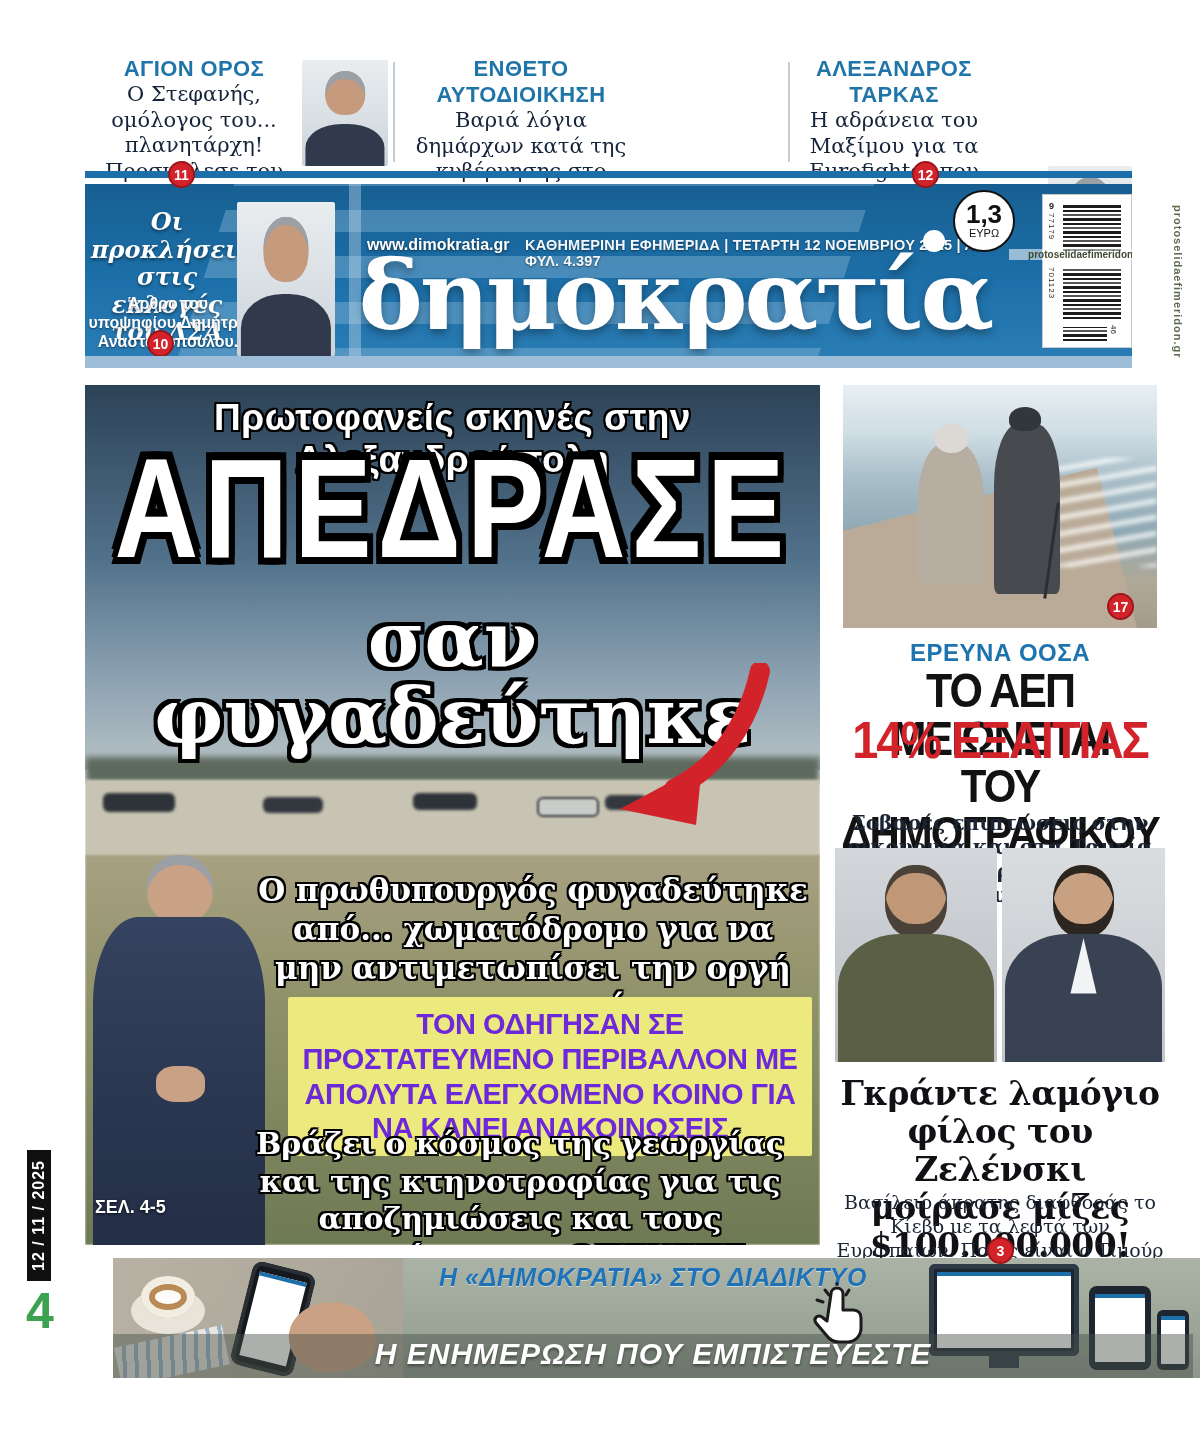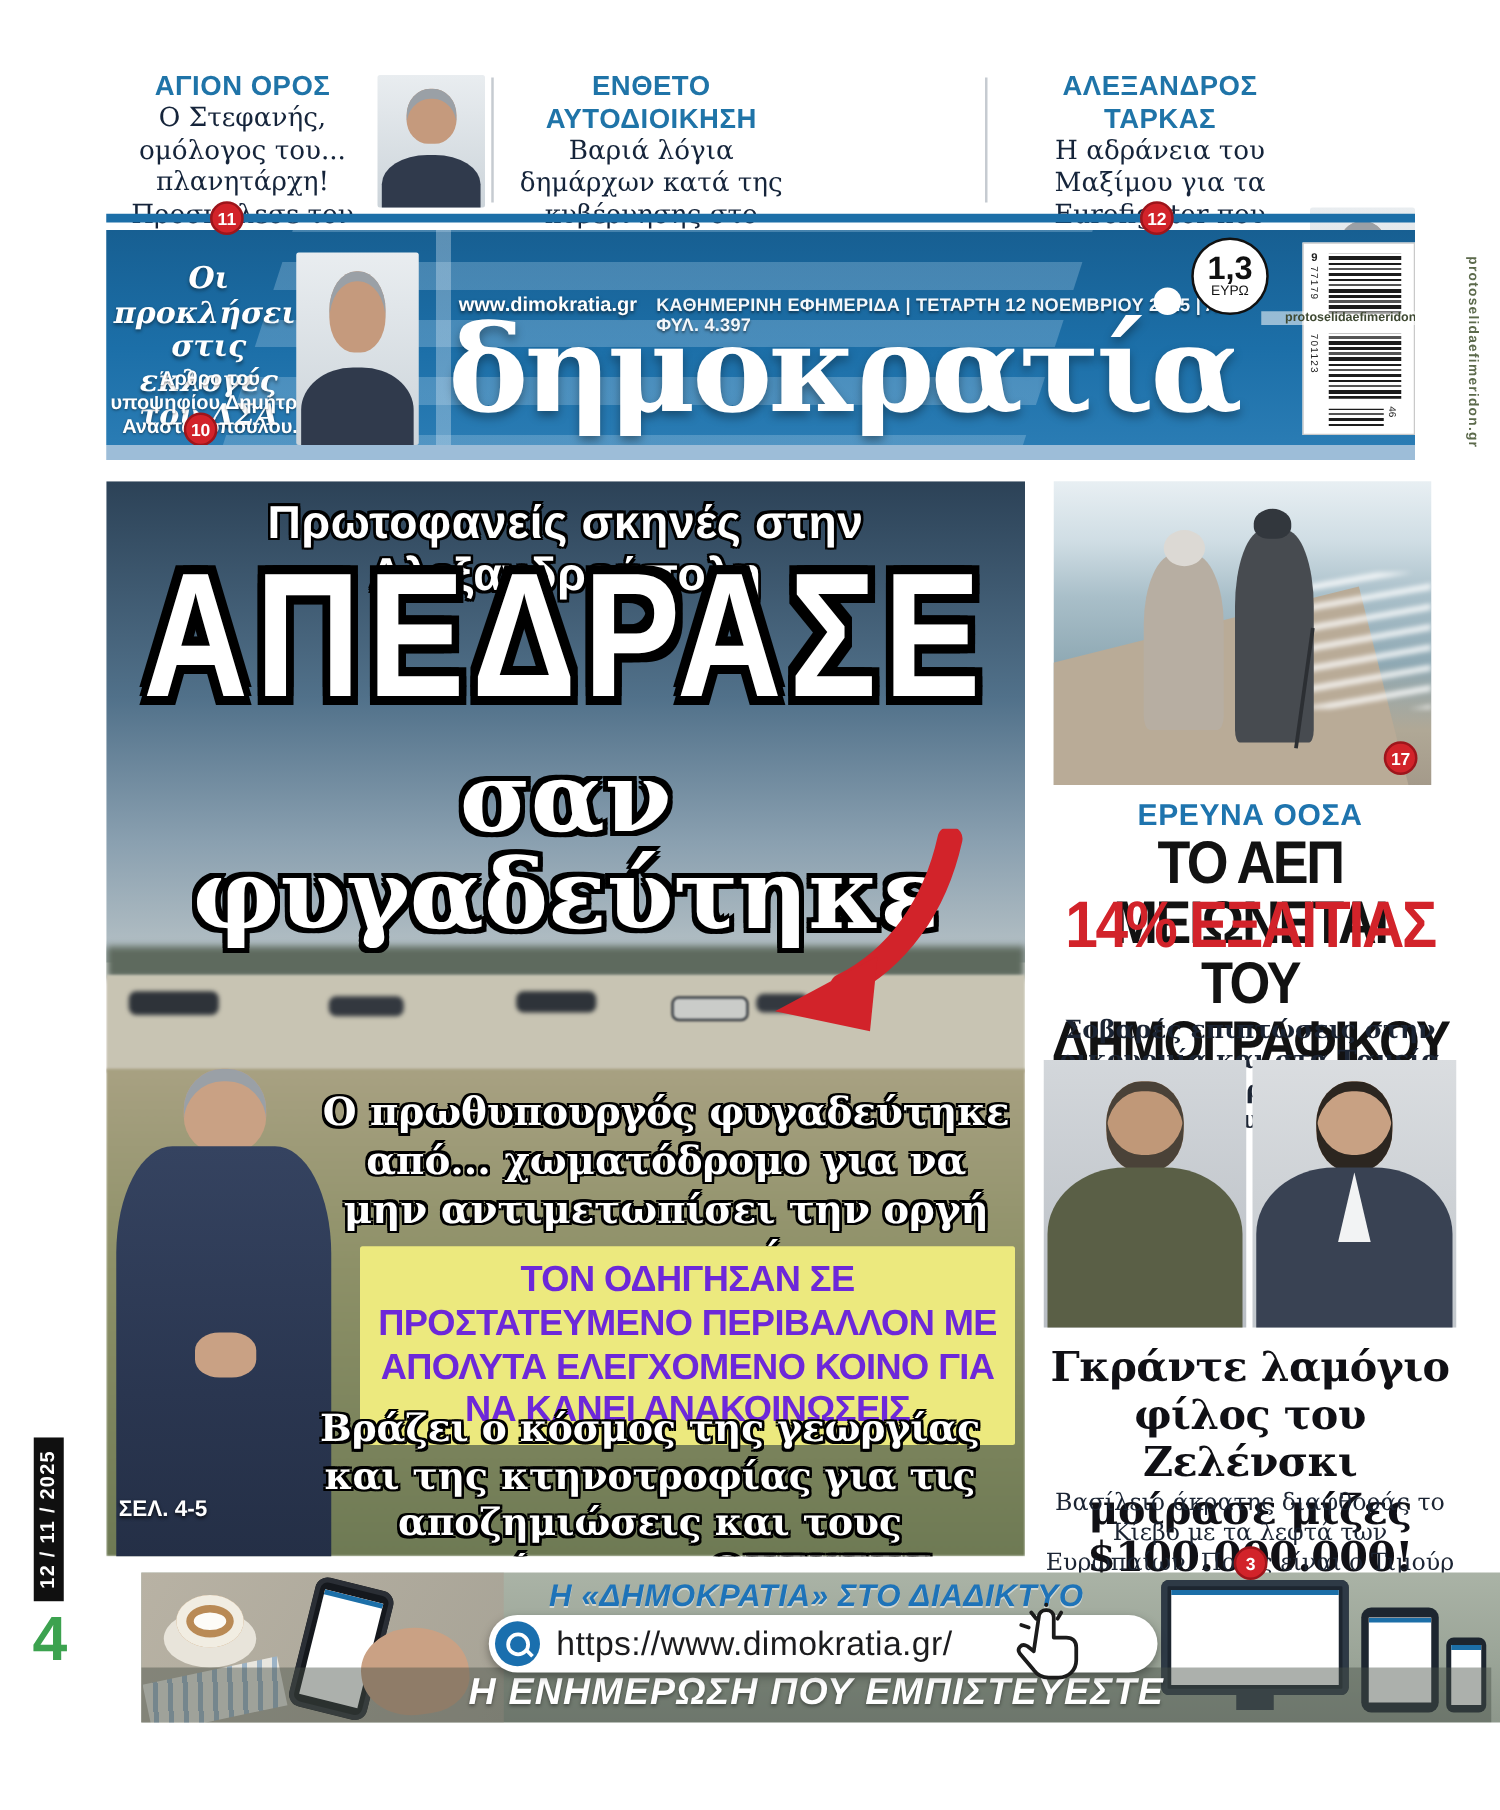--- a/index.html
+++ b/index.html
@@ -43,21 +43,21 @@
   <div class="abs portrait" style="left:302px;top:60px;width:86px;height:106px;"></div>
   <div class="abs sep" style="left:393px;top:62px;height:100px;"></div>
 
   <div class="abs" style="left:402px;top:56px;width:238px;">
     <div class="tz-title">ΕΝΘΕΤΟ ΑΥΤΟΔΙΟΙΚΗΣΗ</div>
     <div class="tz-text">Βαριά λόγια δημάρχων κατά της κυβέρνησης στο συνέδριο της ΚΕΔΕ</div>
   </div>
 
 
   <div class="abs sep" style="left:788px;top:62px;height:100px;"></div>
-  <div class="abs" style="left:804px;top:56px;width:248px;">
+  <div class="abs" style="left:770px;top:56px;width:248px;">
     <div class="tz-title">ΑΛΕΞΑΝΔΡΟΣ ΤΑΡΚΑΣ</div>
     <div class="tz-text">Η αδράνεια του Μαξίμου για τα Eurofighter που παζαρεύει η Τουρκία</div>
   </div>
   <div class="abs portrait" style="left:1048px;top:60px;width:84px;height:106px;"></div>
 
   <div class="abs bar-blue" style="left:85px;top:171px;width:1047px;height:7px;"></div>
   <div class="abs badge" style="left:168px;top:161px;">11</div>
   <div class="abs badge" style="left:912px;top:161px;">12</div>
 
   <div class="abs" style="left:85px;top:184px;width:1047px;height:172px;background:linear-gradient(180deg,#175f92 0%,#1c6fa8 55%,#2a7cb4 100%);overflow:hidden;">
@@ -125,21 +125,21 @@
     <div class="abs ctr ow4 serif" style="left:0;top:216px;width:735px;font-size:77px;font-weight:bold;line-height:1;z-index:3;">σαν φυγαδεύτηκε</div>
     <div class="abs ctr ow2 serif" style="left:172px;top:486px;width:552px;font-size:31px;font-weight:bold;line-height:1.25;z-index:3;">Ο πρωθυπουργός φυγαδεύτηκε από... χωματόδρομο για να μην αντιμετωπίσει την οργή των αγροτών</div>
     <div class="abs ctr" style="left:203px;top:612px;width:512px;background:#ece97e;color:#6d28d9;font-size:29px;font-weight:800;line-height:1.2;letter-spacing:-.5px;padding:10px 6px;z-index:3;border-radius:2px;">ΤΟΝ ΟΔΗΓΗΣΑΝ ΣΕ ΠΡΟΣΤΑΤΕΥΜΕΝΟ ΠΕΡΙΒΑΛΛΟΝ ΜΕ ΑΠΟΛΥΤΑ ΕΛΕΓΧΟΜΕΝΟ ΚΟΙΝΟ ΓΙΑ ΝΑ ΚΑΝΕΙ ΑΝΑΚΟΙΝΩΣΕΙΣ</div>
     <div class="abs ctr ow2 serif" style="left:142px;top:740px;width:586px;font-size:30px;font-weight:bold;line-height:1.25;z-index:3;">Βράζει ο κόσμος της γεωργίας και της κτηνοτροφίας για τις αποζημιώσεις και τους απατεώνες του ΟΠΕΚΕΠΕ</div>
     <div class="abs" style="left:10px;top:812px;color:#fff;font-size:18px;font-weight:bold;text-shadow:0 1px 3px rgba(0,0,0,.8);z-index:3;">ΣΕΛ. 4-5</div>
   </div>
 
   <div class="abs" style="left:835px;top:385px;width:330px;height:860px;">
 
     <div class="abs" style="left:8px;top:0;width:302px;height:243px;overflow:hidden;
-         background:linear-gradient(180deg,#e8eff3 0%,#cfdde4 20%,#a9bfc9 38%,#8fa9b4 60%,#b0a896 82%,#a49a8a 100%);">
+         background:linear-gradient(180deg,#e8eff3 0%,#cfdde4 20%,#a9bfc9 38%,#8fa9b4 60%,#b0a896 82%,#a49a8a 100%);padding-left:12px;">
       <span class="abs" style="left:-40%;bottom:-28%;width:130%;height:75%;background:#b9ab97;transform:rotate(-14deg);"></span>
       <span class="abs" style="left:55%;top:30%;width:45%;height:45%;background:repeating-linear-gradient(170deg,rgba(255,255,255,.8) 0 5px,transparent 5px 16px);filter:blur(2px);"></span>
       <span class="abs" style="left:24%;top:24%;width:21%;height:58%;background:#b7aea2;border-radius:40% 40% 8% 8%;"></span>
       <span class="abs" style="left:29%;top:16%;width:11%;height:12%;background:#dcd9d4;border-radius:50%;"></span>
       <span class="abs" style="left:48%;top:16%;width:21%;height:70%;background:#474b50;border-radius:36% 36% 6% 6%;"></span>
       <span class="abs" style="left:53%;top:9%;width:10%;height:10%;background:#32373d;border-radius:50% 50% 40% 40%;"></span>
       <span class="abs" style="left:66%;top:48%;width:3px;height:40%;background:#2c2f33;transform:rotate(8deg);"></span>
       <div class="abs badge" style="left:264px;top:208px;">17</div>
     </div>
 
@@ -180,28 +180,20 @@
       <span class="abs dev-screen" style="left:24px;top:14px;width:134px;height:76px;"></span>
       <span class="abs" style="left:76px;top:98px;width:30px;height:12px;background:#2e3a46;"></span>
       <span class="abs" style="left:176px;top:28px;width:62px;height:84px;background:#1d2630;border-radius:8px;"></span>
       <span class="abs dev-screen" style="left:182px;top:36px;width:50px;height:68px;"></span>
       <span class="abs" style="left:244px;top:52px;width:32px;height:60px;background:#1d2630;border-radius:6px;"></span>
       <span class="abs dev-screen" style="left:248px;top:58px;width:24px;height:48px;"></span>
     </div>
 
     <div class="abs ctr" style="left:240px;top:5px;width:600px;color:#1e73b8;font-size:25px;font-weight:800;font-style:italic;letter-spacing:.5px;z-index:3;text-shadow:0 1px 0 rgba(255,255,255,.5);">Η «ΔΗΜΟΚΡΑΤΙΑ» ΣΤΟ ΔΙΑΔΙΚΤΥΟ</div>
 
-    <div class="abs" style="left:278px;top:34px;width:535px;height:46px;background:#fff;border-radius:26px;box-shadow:0 3px 8px rgba(0,0,0,.35);z-index:3;">
-      <span class="abs" style="left:5px;top:5px;width:36px;height:36px;border-radius:50%;background:#1a6fae;display:flex;align-items:center;justify-content:center;">
-        <span style="position:relative;width:13px;height:13px;border:3px solid #fff;border-radius:50%;display:inline-block;">
-          <span style="position:absolute;left:12px;top:12px;width:7px;height:3px;background:#fff;transform:rotate(45deg);display:inline-block;"></span>
-        </span>
-      </span>
-      <span class="abs" style="left:54px;top:8px;font-size:27px;color:#1c1c1e;letter-spacing:.3px;font-family:'Liberation Sans',sans-serif;">https://www.dimokratia.gr/</span>
-    </div>
     <svg class="abs" style="left:692px;top:24px;z-index:4;" width="62" height="66" viewBox="0 0 62 66">
       <path d="M26 12 c0 -4 3 -6 6 -6 s6 2 6 6 v16 h10 c5 0 8 3 8 8 v10 c0 8 -6 14 -14 14 h-8 c-5 0 -9 -2 -12 -6 l-11 -13 c-3 -4 1 -9 6 -6 l5 4 z" fill="#ffffff" stroke="#1b1b1b" stroke-width="3" stroke-linejoin="round"></path>
       <g stroke="#1b1b1b" stroke-width="3" stroke-linecap="round">
         <line x1="20" y1="8" x2="24" y2="13"></line>
           <line x1="32" y1="2" x2="32" y2="1.5"></line>
         <line x1="12" y1="18" x2="18" y2="20"></line>
           <line x1="44" y1="8" x2="41" y2="13"></line>
       </g>
     </svg>
 

